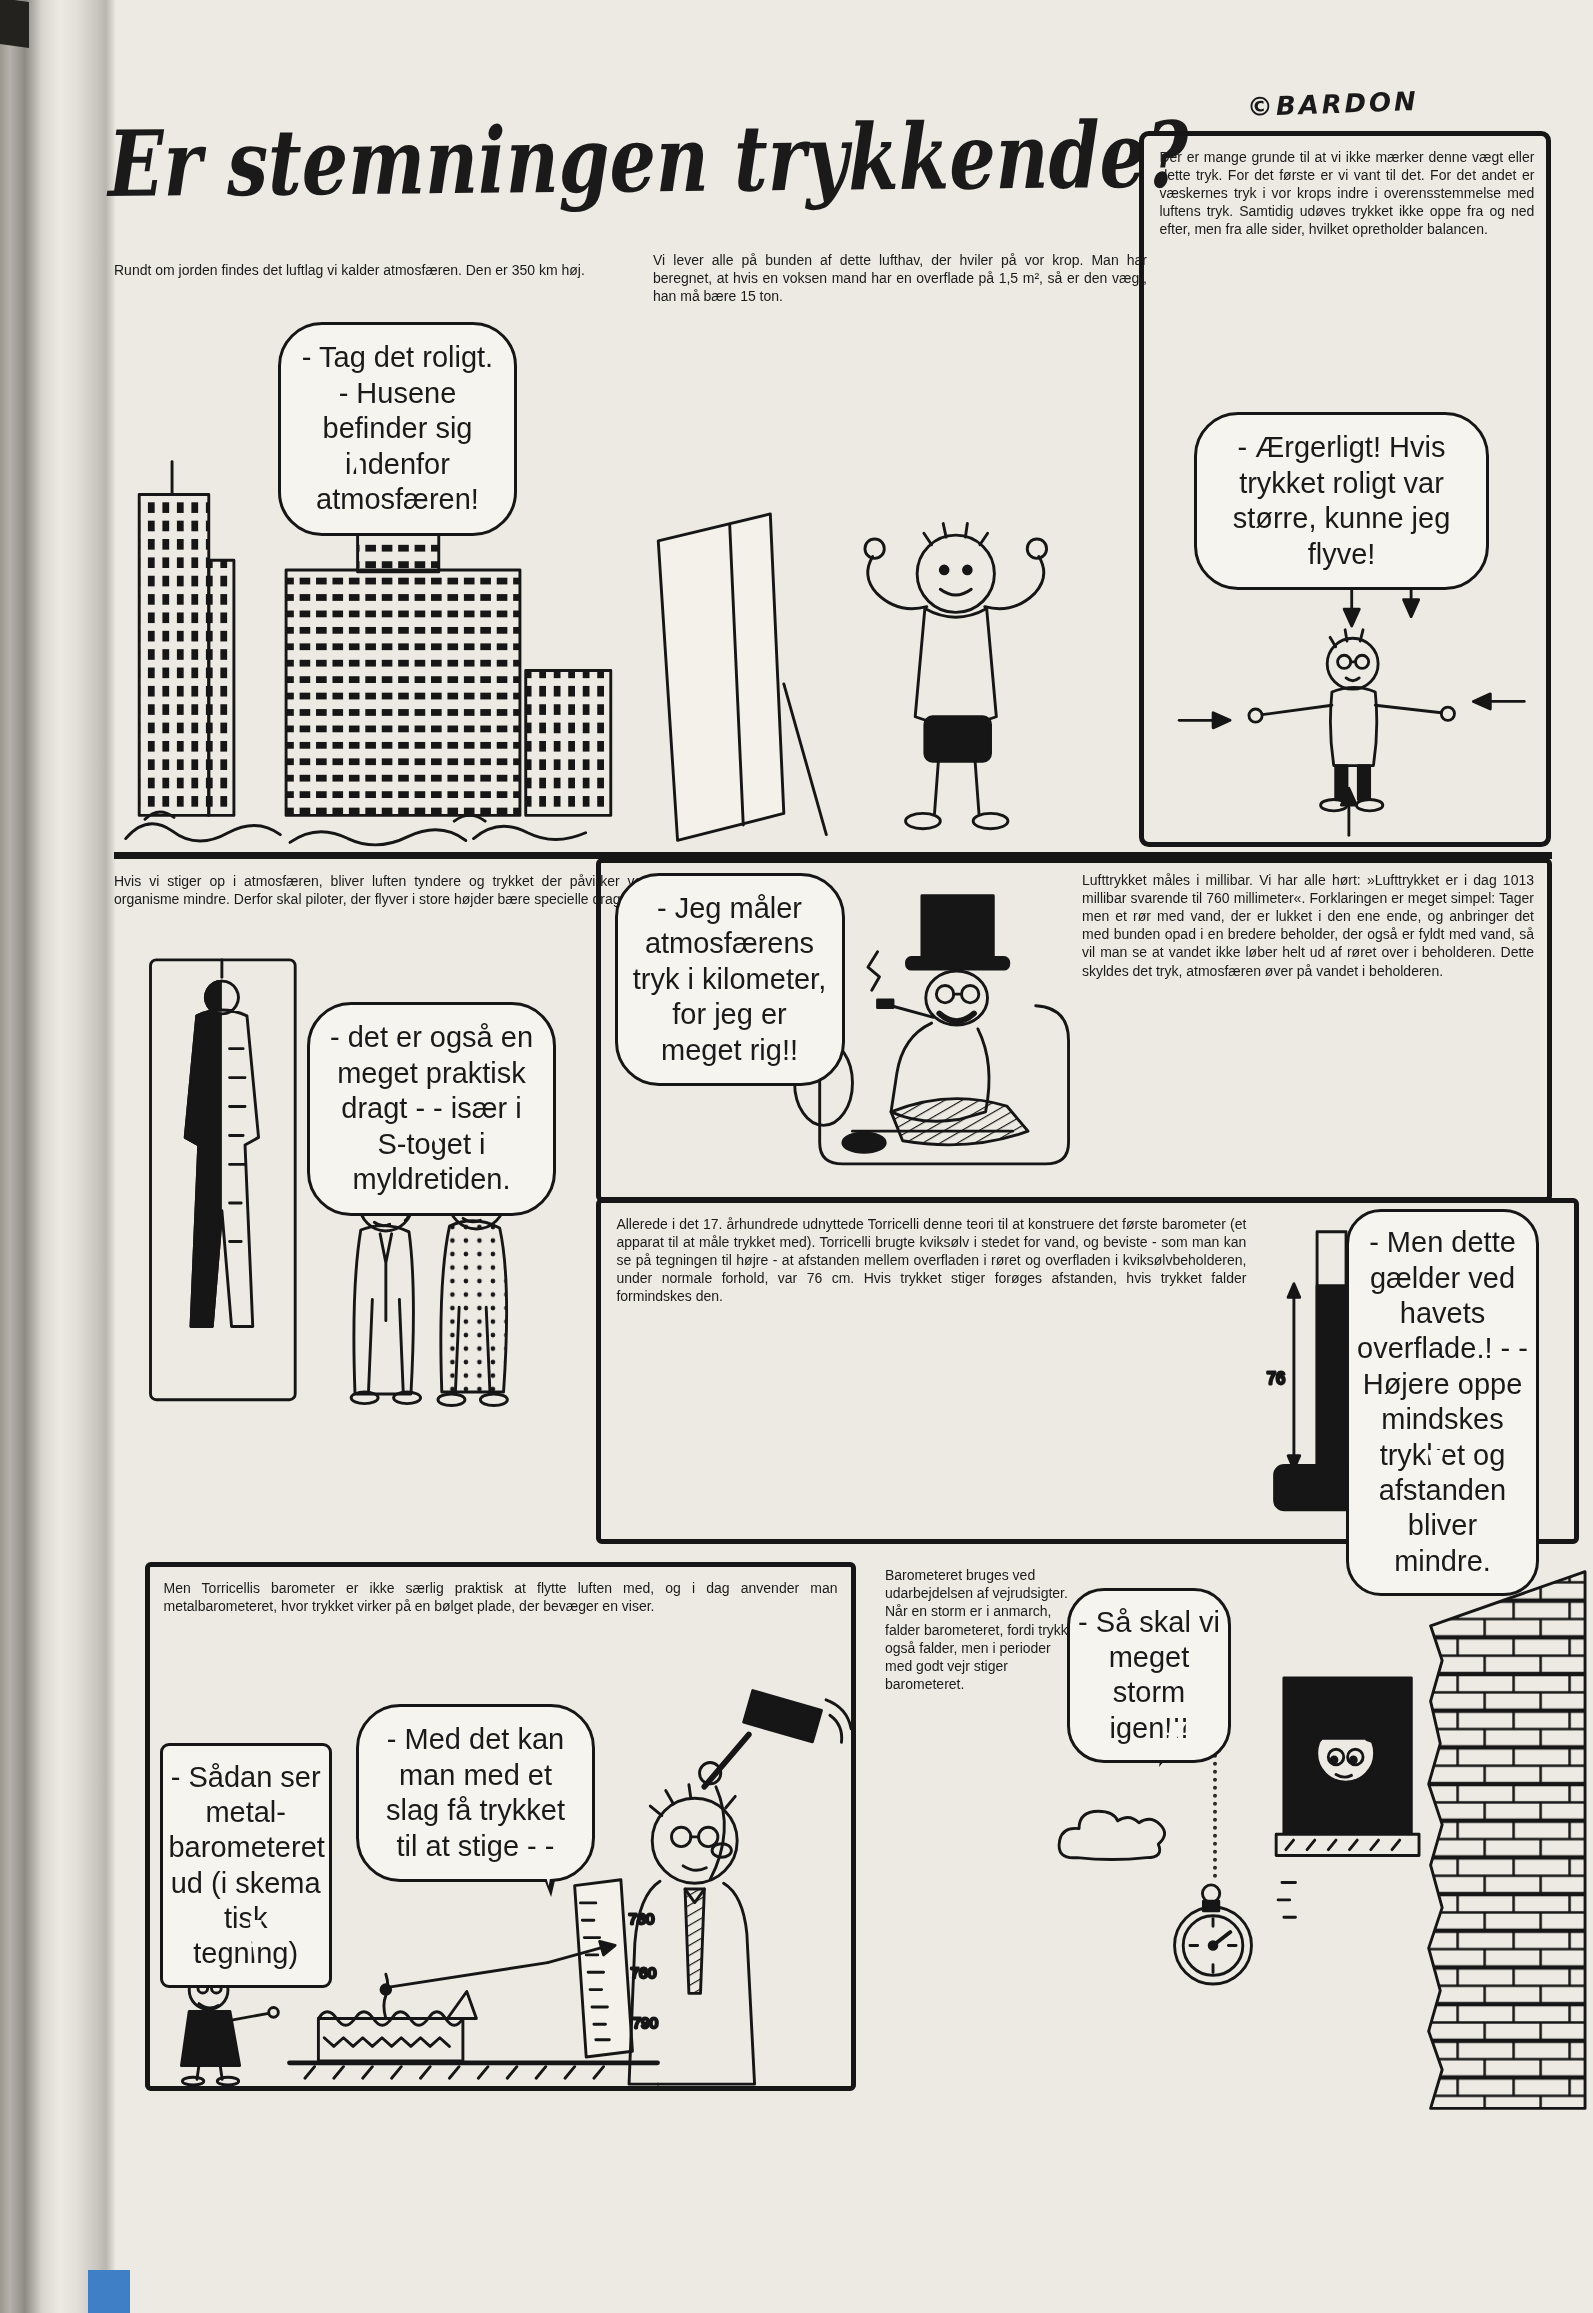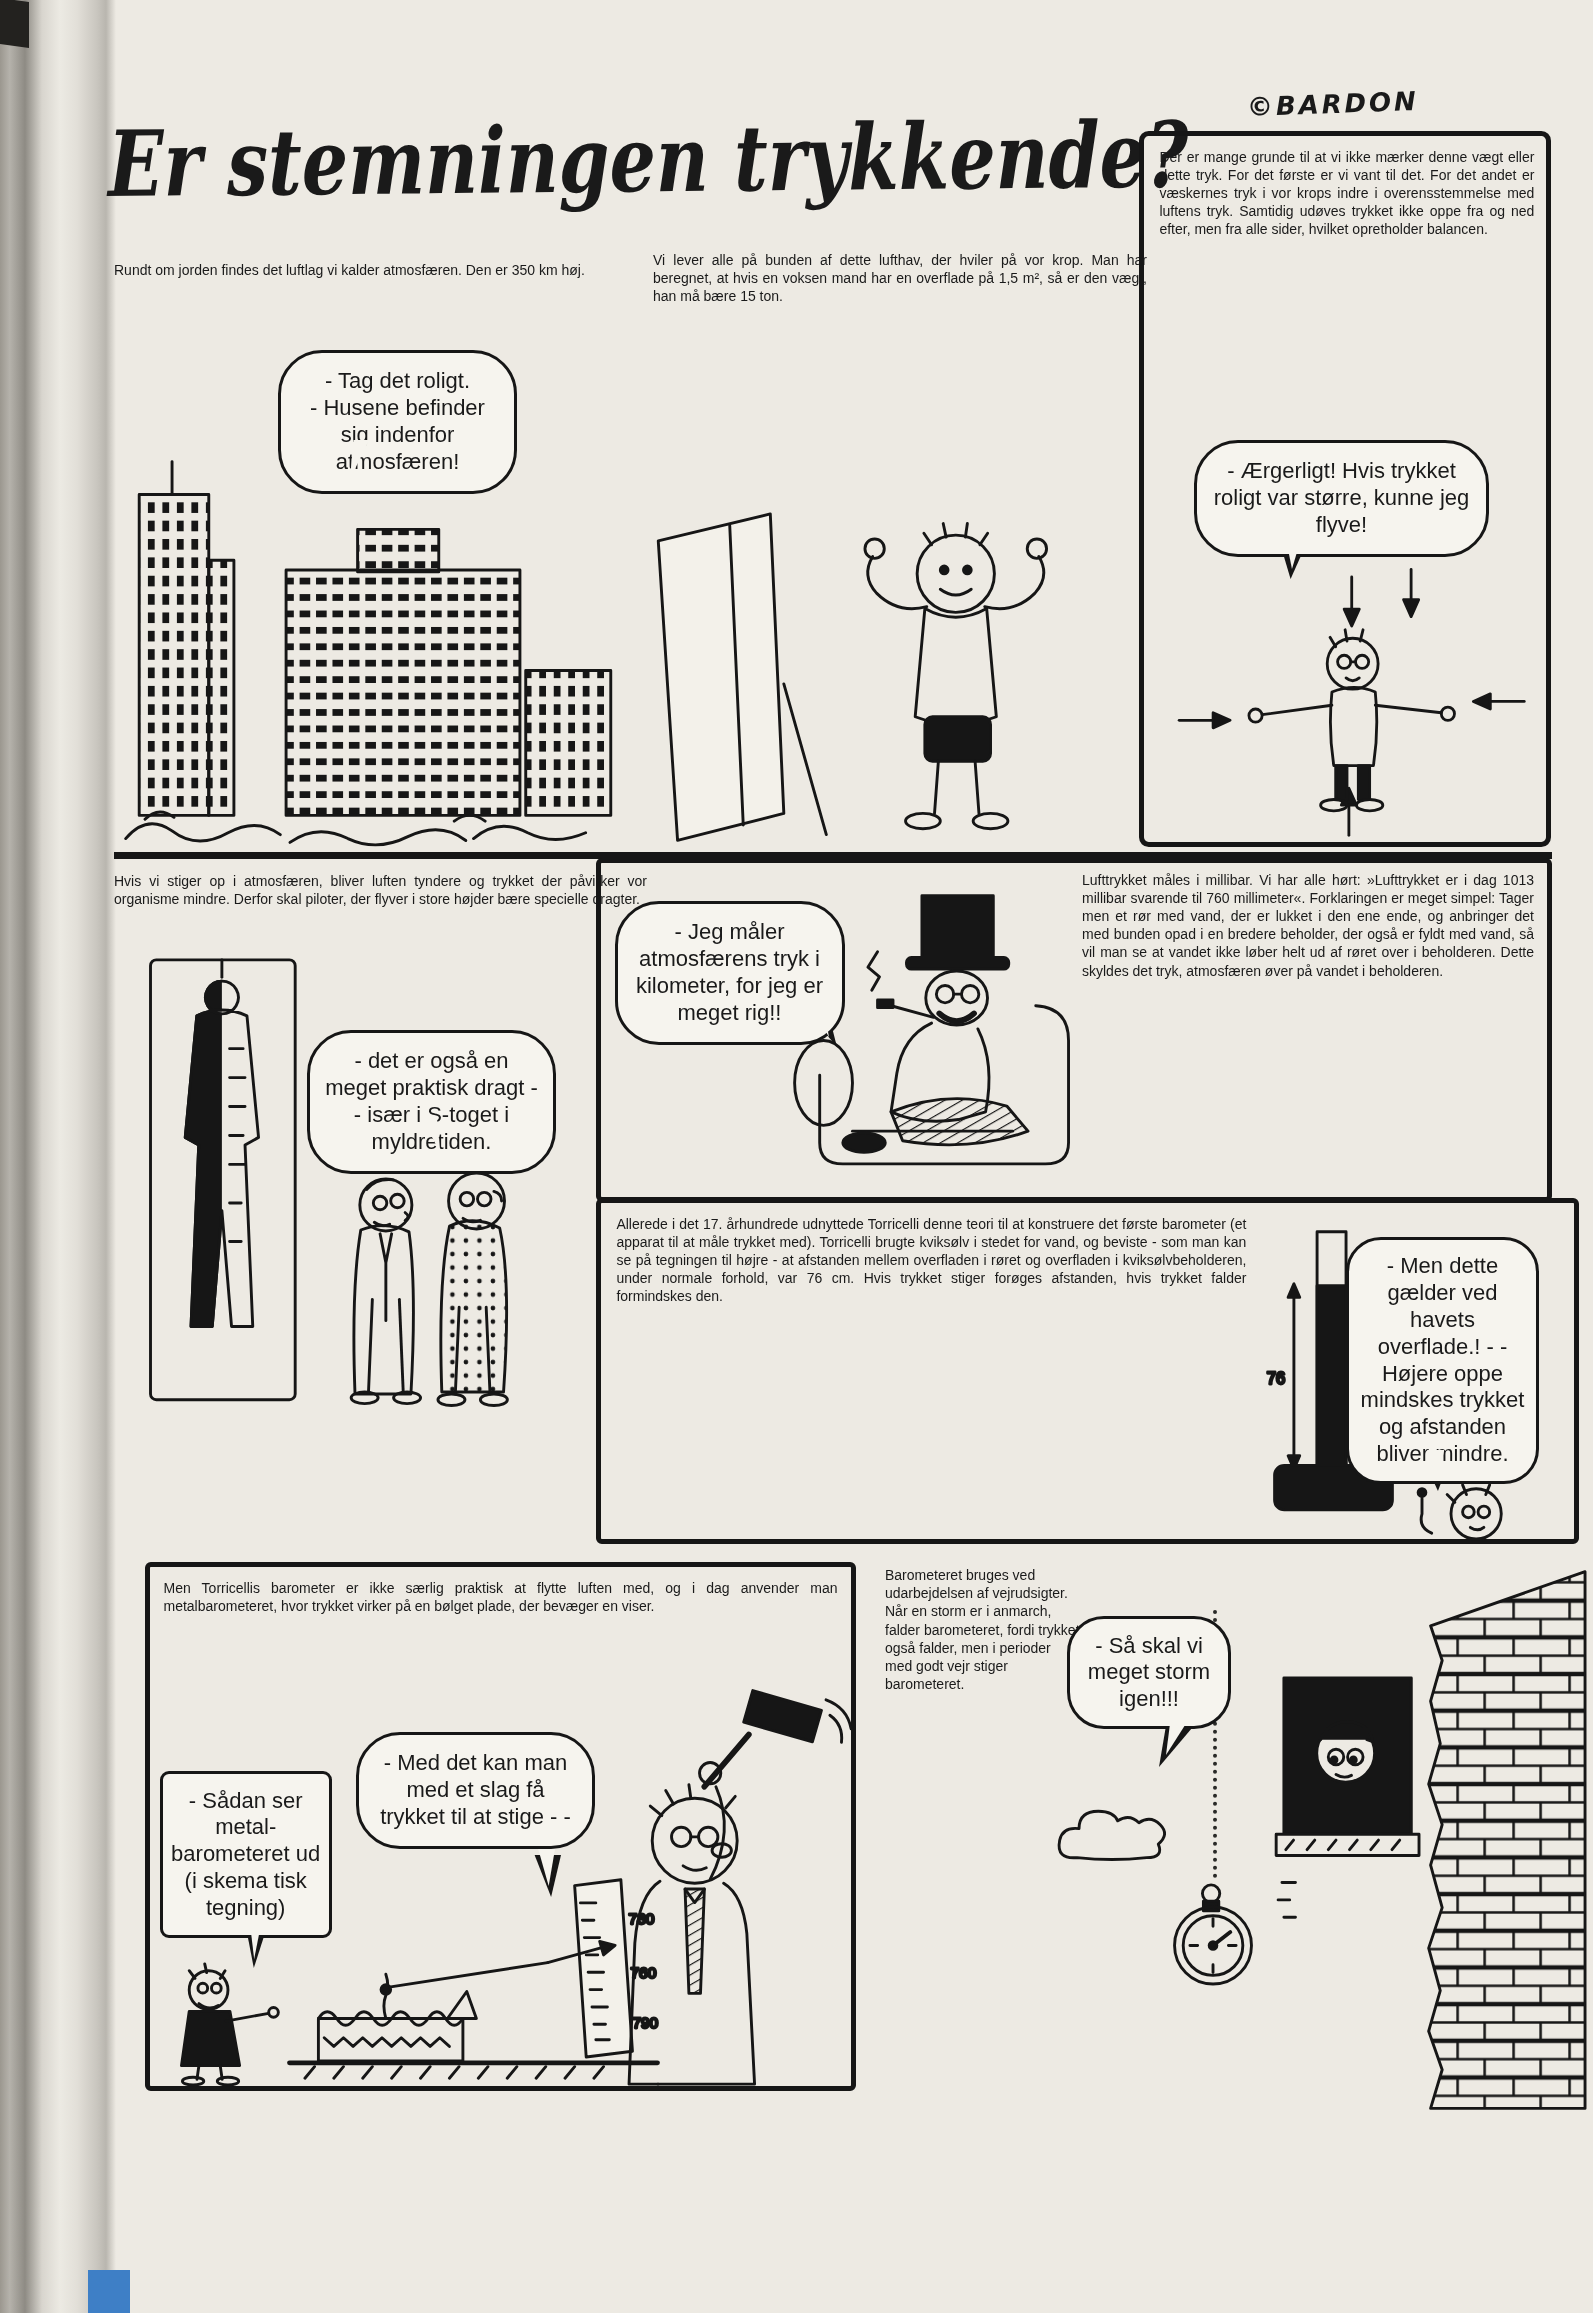--- a/index.html
+++ b/index.html
@@ -24,22 +24,22 @@
   }
   .title{
     position:absolute; left:108px; top:114px; margin:0; white-space:nowrap;
     font-family:"DejaVu Serif", serif; font-style:italic; font-weight:bold;
     font-size:91px; line-height:1.1; transform:scaleX(.8) rotate(-.4deg); transform-origin:0 50%;
   }
   .txt{position:absolute; margin:0; font-size:14px; line-height:1.3; text-align:justify;}
   .panel{position:absolute; border:5.8px solid #161616; border-radius:5.8px; box-sizing:border-box;}
   .bubble{
     position:absolute; box-sizing:border-box; background:#f6f4ee; border:3.9px solid #161616;
-    border-radius:44px; padding:15.4px 13.5px; font-size:22px; line-height:1.22; text-align:center;
-    white-space:pre-line; z-index:5;margin-top:28px;
+    border-radius:44px; padding:15.4px 13.5px; font-size:29px; line-height:1.22; text-align:center;
+    white-space:pre-line; z-index:5;
   }
   .tail-b,.tail-w{position:absolute; z-index:4;}
   .tail-b{background:#161616;}
   .tail-w{background:#f6f4ee; z-index:6;}
   .rule{position:absolute; background:#161616;}
   .dotline{position:absolute; width:0; border-left:4.8px dotted #2a2a28;}
   svg{position:absolute; overflow:visible;}
   .ink{stroke:#161616; fill:none; stroke-width:3; stroke-linecap:round; stroke-linejoin:round;}
   text{font-family:"Liberation Sans",sans-serif; fill:#1a1a1a;}
 </style>

